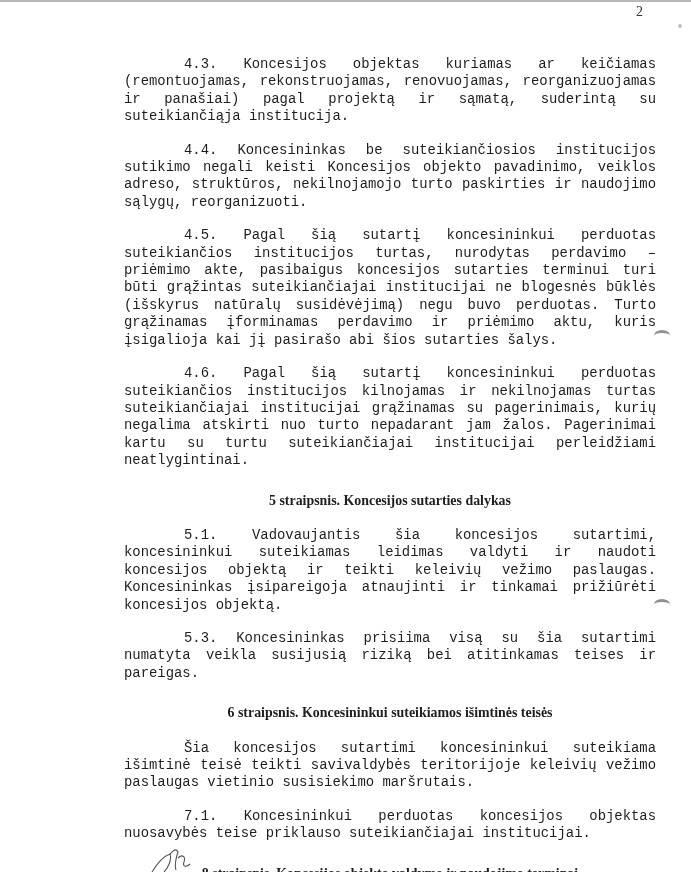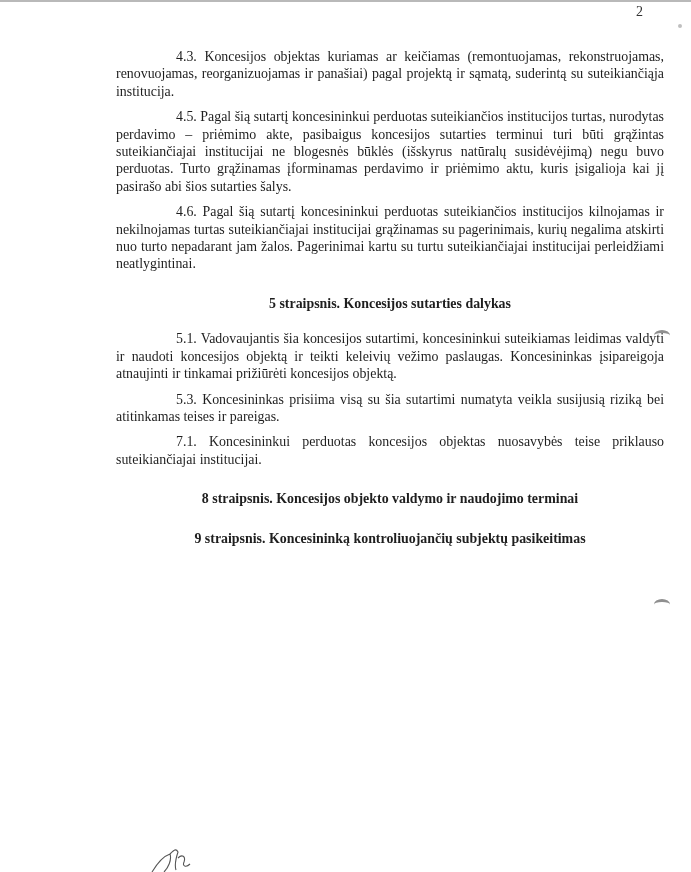--- a/index.html
+++ b/index.html
@@ -16,21 +16,21 @@
     }
     .page-number {
       position: absolute; left: 636px; top: 4px;
       font-size: 14px; color: #333;
     }
     .text-block {
       position: absolute; left: 108px; top: 40px; width: 564px;
       font-size: 13.9px; line-height: 17.4px;
     }
     .para {
-      margin: 8px; text-align: justify; text-indent: 60px;
+      margin: 16px; text-align: justify; text-indent: 60px; font-family: Liberation Mono, monospace;
     }
     .heading {
       margin: 0; text-align: center; font-weight: bold;
       font-size: 13.9px;
       font-family: Liberation Serif, serif;
     }
     .gap-h-before { margin-top: 22px; }
     .gap-h-after { margin-bottom: 18px; }
     .mark {
       position: absolute; width: 16px; height: 8px;
@@ -46,27 +46,30 @@
 
 <div class="top-rule"></div>
 <div class="page-number">2</div>
 
 <div class="mark" style="left:654px; top:330px;"></div>
 <div class="mark" style="left:654px; top:599px;"></div>
 <div class="mark" style="left:678px; top:24px; width:4px; height:4px; border:none; background:#aaa; border-radius:50%;"></div>
 
 <div class="text-block">
   <p class="para">4.3. Koncesijos objektas kuriamas ar keičiamas (remontuojamas, rekonstruojamas, renovuojamas, reorganizuojamas ir panašiai) pagal projektą ir sąmatą, suderintą su suteikiančiąja institucija.</p>
+  <p class="para">4.4. Koncesininkas be suteikiančiosios institucijos sutikimo negali keisti Koncesijos objekto pavadinimo, veiklos adreso, struktūros, nekilnojamojo turto paskirties ir naudojimo sąlygų, reorganizuoti.</p>
   <p class="para">4.5. Pagal šią sutartį koncesininkui perduotas suteikiančios institucijos turtas, nurodytas perdavimo – priėmimo akte, pasibaigus koncesijos sutarties terminui turi būti grąžintas suteikiančiajai institucijai ne blogesnės būklės (išskyrus natūralų susidėvėjimą) negu buvo perduotas. Turto grąžinamas įforminamas perdavimo ir priėmimo aktu, kuris įsigalioja kai jį pasirašo abi šios sutarties šalys.</p>
   <p class="para">4.6. Pagal šią sutartį koncesininkui perduotas suteikiančios institucijos kilnojamas ir nekilnojamas turtas suteikiančiajai institucijai grąžinamas su pagerinimais, kurių negalima atskirti nuo turto nepadarant jam žalos. Pagerinimai kartu su turtu suteikiančiajai institucijai perleidžiami neatlygintinai.</p>
 
   <h3 class="heading gap-h-before gap-h-after">5 straipsnis. Koncesijos sutarties dalykas</h3>
   <p class="para">5.1. Vadovaujantis šia koncesijos sutartimi, koncesininkui suteikiamas leidimas valdyti ir naudoti koncesijos objektą ir teikti keleivių vežimo paslaugas. Koncesininkas įsipareigoja atnaujinti ir tinkamai prižiūrėti koncesijos objektą.</p>
   <p class="para">5.3. Koncesininkas prisiima visą su šia sutartimi numatyta veikla susijusią riziką bei atitinkamas teises ir pareigas.</p>
 
+  <h3 class="heading gap-h-before gap-h-after">6 straipsnis. Koncesininkui suteikiamos išimtinės teisės</h3>
+  <p class="para">Šia koncesijos sutartimi koncesininkui suteikiama išimtinė teisė teikti savivaldybės teritorijoje keleivių vežimo paslaugas vietinio susisiekimo maršrutais.</p>
 
   <p class="para">7.1. Koncesininkui perduotas koncesijos objektas nuosavybės teise priklauso suteikiančiajai institucijai.</p>
 
   <h3 class="heading gap-h-before gap-h-after">8 straipsnis. Koncesijos objekto valdymo ir naudojimo terminai</h3>
 
   <h3 class="heading gap-h-before">9 straipsnis. Koncesininką kontroliuojančių subjektų pasikeitimas</h3>
 </div>
 
 <svg class="sig" width="60" height="26" viewBox="0 0 60 26">
   <path d="M2 24 C 8 14, 14 8, 20 6 C 22 12, 18 20, 14 24 M20 6 C 24 2, 26 0, 28 4 C 26 10, 24 16, 26 22 M28 10 C 32 6, 36 8, 34 14 C 32 18, 36 20, 40 16" fill="none" stroke="#555" stroke-width="1.1"></path>

